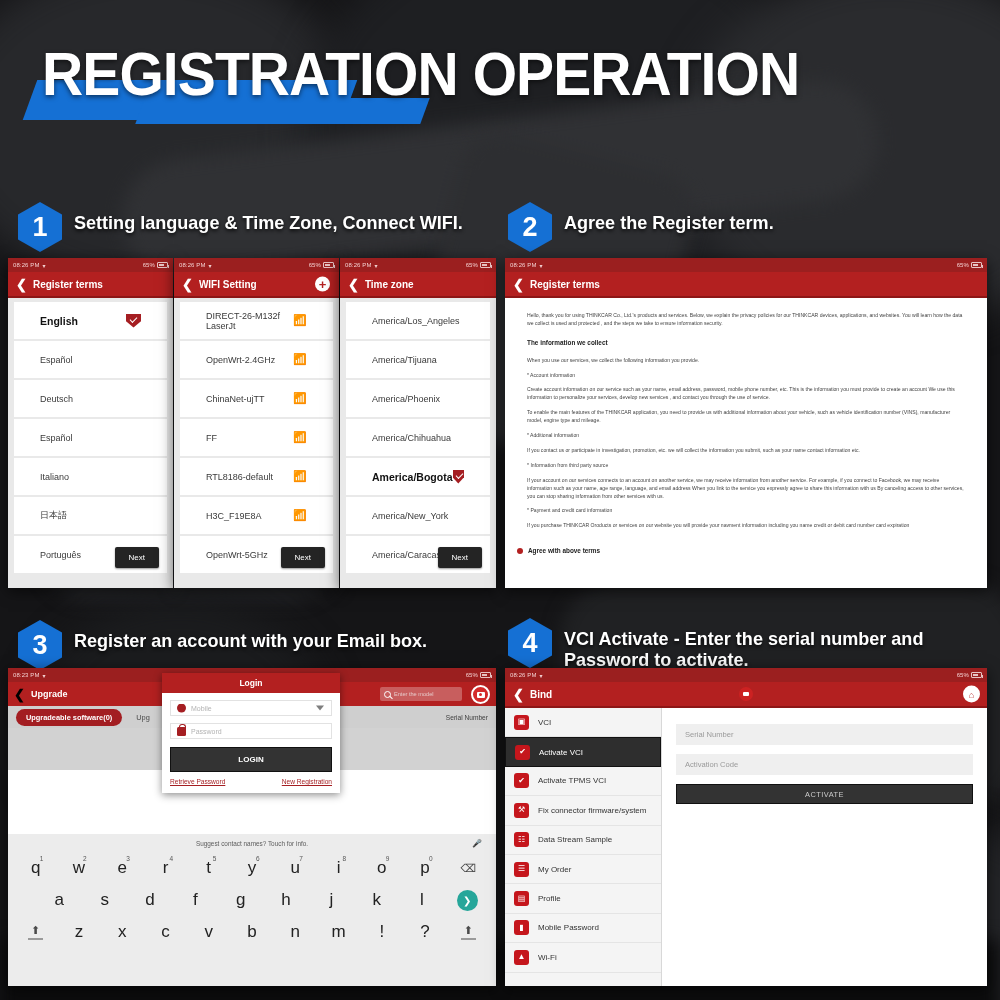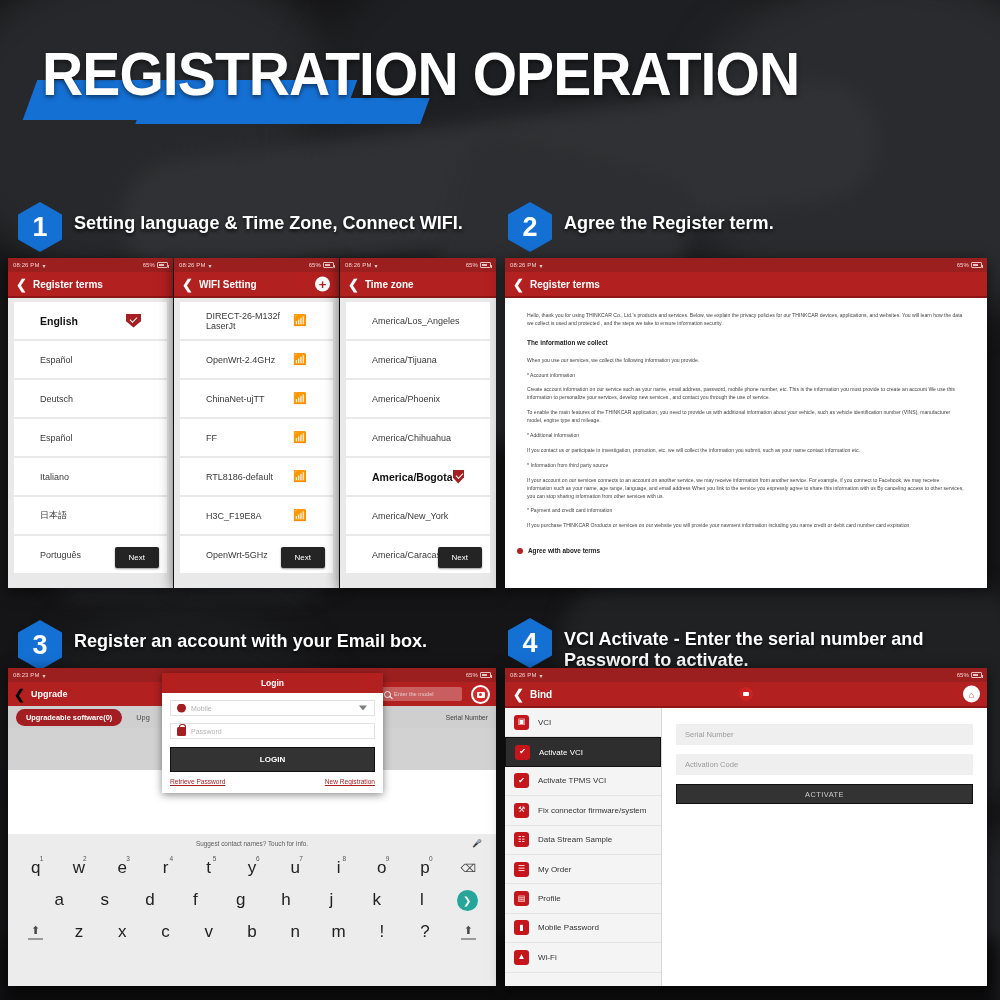--- a/index.html
+++ b/index.html
@@ -142,21 +142,21 @@
   .camglyph{width:8px;height:6px;background:#fff;border-radius:1px;position:relative;}
   .camglyph::after{content:'';position:absolute;left:2.5px;top:1.3px;width:3px;height:3px;border-radius:50%;background:#d42a2a;}
 
   .p3-sub { height:22px; background:#cfcfcf; display:flex; align-items:center; padding:0 8px; gap:14px;justify-content:space-between; }
   .pill { background:#a31e22; color:#fff; font-size:7.4px; font-weight:bold; padding:4px 10px; border-radius:9px; }
   .sub-t { font-size:7.4px; color:#4a4a4a; }
   .serialn { margin-left:auto; font-size:6.6px; color:#3f3f3f; }
   .p3-body { background:#d2d2d2; height:42px; }
 
   .login-dlg {
-    position:absolute; left:154px; top:5px; width:221px;
+    position:absolute; left:154px; top:5px; width:178px;
     background:#fff; box-shadow:0 2px 8px rgba(0,0,0,.45); z-index:5;
   }
   .login-hd { background:#b32020; color:#fff; text-align:center; font-size:8.5px; font-weight:bold; padding:5px 0; }
   .login-in { margin:7px 8px 0; height:16px; border:1px solid #e2e2e2; display:flex; align-items:center; gap:5px; padding:0 6px; position:relative;}
   .login-in .ph { font-size:7px; color:#b3b3b3; }
   .mini-ic { width:9px;height:9px;background:#a51e22;flex:0 0 9px;}
   .ic-user { clip-path: circle(50% at 50% 50%); position:relative;}
   .ic-user::after{content:'';position:absolute;}
   .ic-lock { border-radius:1.5px; position:relative; }
   .ic-lock::before{content:'';position:absolute;left:2.2px;top:-2.6px;width:4.5px;height:4px;border:1.4px solid #a51e22;border-bottom:none;border-radius:3px 3px 0 0;}

